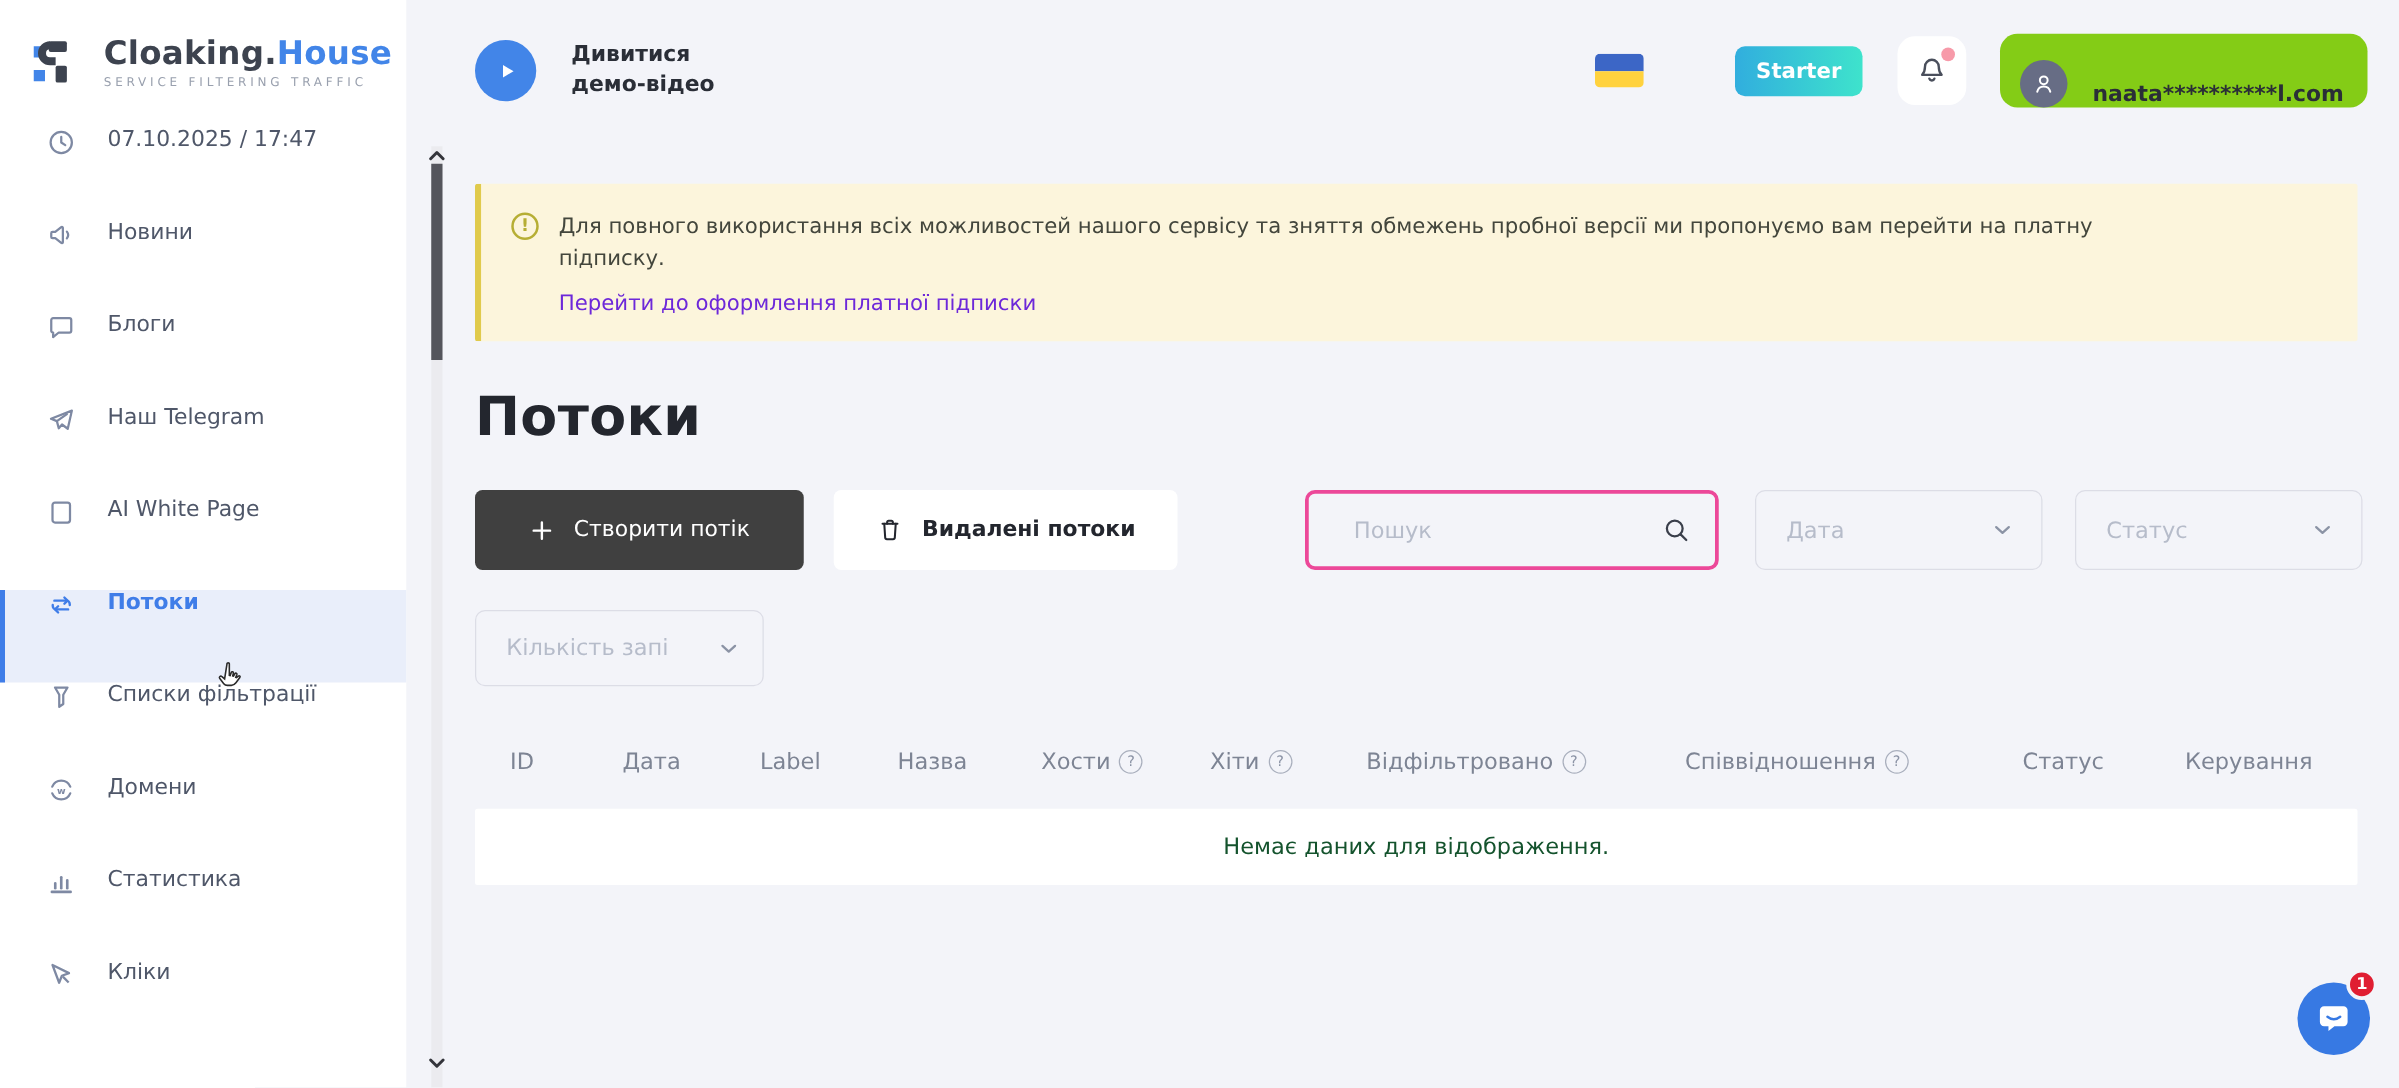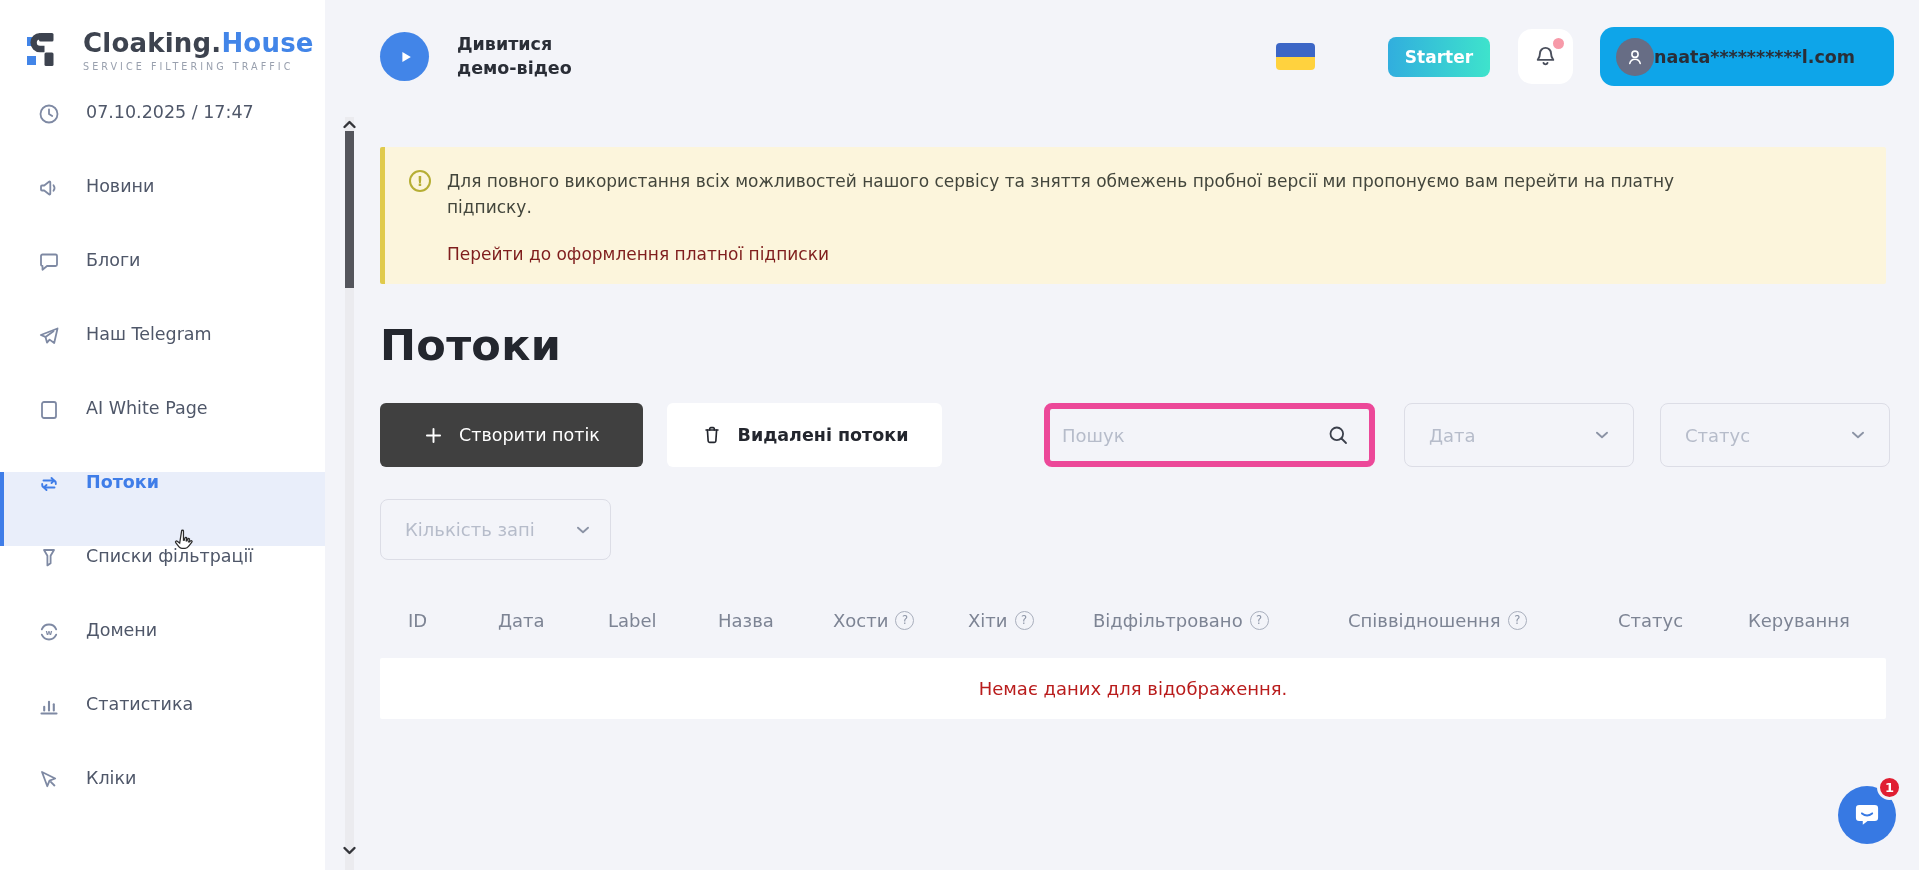--- a/index.html
+++ b/index.html
@@ -39,58 +39,58 @@
   .play-btn{width:49px;height:49px;border-radius:50%;background:#4285e8;border:none;display:flex;align-items:center;justify-content:center;cursor:pointer;flex:none}
   .play-btn svg{width:26px;height:26px}
   .demo-label{margin-left:28px;font-size:17.5px;font-weight:bold;color:#2a2e37;line-height:1.32;width:132px}
   .flag{margin-left:auto;width:39px;height:27px;border-radius:4px;overflow:hidden;cursor:pointer;flex:none}
   .flag-blue{height:14px;background:#3c66c6}
   .flag-yellow{height:13px;background:#ffd23e}
   .plan-btn{margin-left:73px;width:102px;height:40px;border:none;border-radius:8px;background:linear-gradient(90deg,#31aede,#3ee3cc);color:#fff;font-size:17px;font-weight:bold;cursor:pointer;font-family:inherit;flex:none}
   .bell-card{margin-left:28px;width:55px;height:55px;background:#fff;border-radius:14px;position:relative;display:flex;align-items:center;justify-content:center;cursor:pointer;flex:none}
   .bell-card svg{width:27px;height:27px}
   .bell-dot{position:absolute;top:9px;right:9px;width:11px;height:11px;border-radius:50%;background:#f79aa9}
-  .user-card{margin-left:27px;width:294px;height:59px;background:#0ea5e9;border-radius:14px;display:flex;align-items:center;padding-left:16px;cursor:pointer;flex:none}
+  .user-card{margin-left:27px;width:294px;height:59px;background:#84cc16;border-radius:14px;display:flex;align-items:flex-end;padding-left:16px;gap:20px;cursor:pointer;flex:none}
   .avatar{width:38px;height:38px;border-radius:50%;background:#676d85;display:flex;align-items:center;justify-content:center;flex:none}
   .avatar svg{width:24px;height:24px}
   .user-email{font-size:17.5px;font-weight:bold;color:#2a2e37}
 
   
   .banner{margin-top:34px;width:1506px;background:#fcf5dc;border-left:5px solid #e0ca4c;border-radius:2px;padding:22px 30px 20px 24px}
   .banner-row{display:flex;gap:16px}
   .warn-icon{flex:none;width:22px;height:22px;border:2px solid #b6ae34;border-radius:50%;color:#b6ae34;font-weight:bold;font-size:14px;line-height:1;display:flex;align-items:center;justify-content:center;margin-top:1px}
   .banner-text{font-size:17px;color:#43463c;line-height:1.5;max-width:1300px}
-  .banner-link{display:inline-block;margin:24px 0 0 38px;font-size:17px;color:#7f1d1d;text-decoration:none;cursor:pointer}
+  .banner-link{display:inline-block;margin:13px 0 0 38px;font-size:17px;color:#6d28d9;text-decoration:none;cursor:pointer}
 
   
   .page-title{margin-top:38px;font-size:43px;font-weight:800;color:#23262e;letter-spacing:.3px;line-height:1.1}
 
   
   .controls{display:flex;align-items:center;margin-top:34px;width:1510px}
   .btn-create{width:263px;height:64px;background:#404040;border:none;border-radius:6px;color:#fff;font-size:17.5px;font-weight:400;display:flex;align-items:center;justify-content:center;gap:15px;cursor:pointer;font-family:inherit}
   .btn-create svg{width:21px;height:21px}
   .btn-deleted{margin-left:24px;width:275px;height:64px;background:#fff;border:none;border-radius:6px;color:#23262e;font-size:17.5px;font-weight:600;display:flex;align-items:center;justify-content:center;gap:15px;cursor:pointer;font-family:inherit}
   .btn-deleted svg{width:22px;height:22px}
-  .search-box{margin-left:auto;width:331px;height:64px;border:6px solid #ec4899;border-radius:8px;display:flex;align-items:center;padding:0 19px 0 12px;background:transparent}
+  .search-box{margin-left:auto;width:331px;height:64px;border:3px solid #ec4899;border-radius:8px;display:flex;align-items:center;padding:0 19px 0 36px;background:transparent}
   .search-box input{border:none;background:transparent;outline:none;flex:1;font-size:18px;color:#3a3f4b;font-family:inherit;min-width:0}
   .search-box input::placeholder{color:#b6bcca}
   .search-box svg{width:24px;height:24px;flex:none;cursor:pointer}
   .select-box{height:64px;border:1px solid #dcdde6;border-radius:8px;display:flex;align-items:center;justify-content:space-between;padding:0 20px 0 24px;color:#b6bcca;font-size:18px;cursor:pointer;background:transparent}
   .select-box svg{width:22px;height:22px;flex:none}
   .date-box{margin-left:29px;width:230px}
   .status-box{margin-left:26px;width:230px}
   .row2{margin-top:32px}
   .count-box{width:231px;height:61px;padding:0 16px 0 24px}
   .count-box .select-label{white-space:nowrap;overflow:hidden;max-width:142px}
 
   
   .table-header{display:grid;grid-template-columns:90px 110px 110px 115px 135px 125px 255px 270px 130px 1fr;margin-top:35px;padding-left:28px;width:1506px;height:50px;align-items:center}
   .th{display:flex;align-items:center;gap:7px;font-size:18px;color:#7d8494;white-space:nowrap}
   .help{width:19px;height:19px;border:1.5px solid #a9afbd;border-radius:50%;font-size:11.5px;color:#8b93a5;display:flex;align-items:center;justify-content:center;flex:none;cursor:pointer}
-  .empty-row{width:1506px;height:61px;background:#fff;border-radius:2px;display:flex;align-items:center;justify-content:center;font-size:18px;color:#b91c1c;margin-top:13px}
+  .empty-row{width:1506px;height:61px;background:#fff;border-radius:2px;display:flex;align-items:center;justify-content:center;font-size:18px;color:#14532d;margin-top:13px}
 
   
   .chat-fab{position:absolute;left:1838px;top:786px;width:58px;height:58px;border-radius:50%;background:#3779e3;display:flex;align-items:center;justify-content:center;cursor:pointer;z-index:5}
   .chat-fab svg{width:32px;height:32px}
   .chat-badge{position:absolute;left:1877px;top:775px;width:25px;height:25px;border-radius:50%;background:#e01e32;border:3px solid #f3f4f9;color:#fff;font-size:13px;font-weight:bold;display:flex;align-items:center;justify-content:center;z-index:6}
 
   
   .hand-cursor{position:absolute;left:170px;top:527px;width:31px;height:35px;z-index:7;pointer-events:none}
   .hand-cursor svg{width:31px;height:35px;display:block}
 </style>

